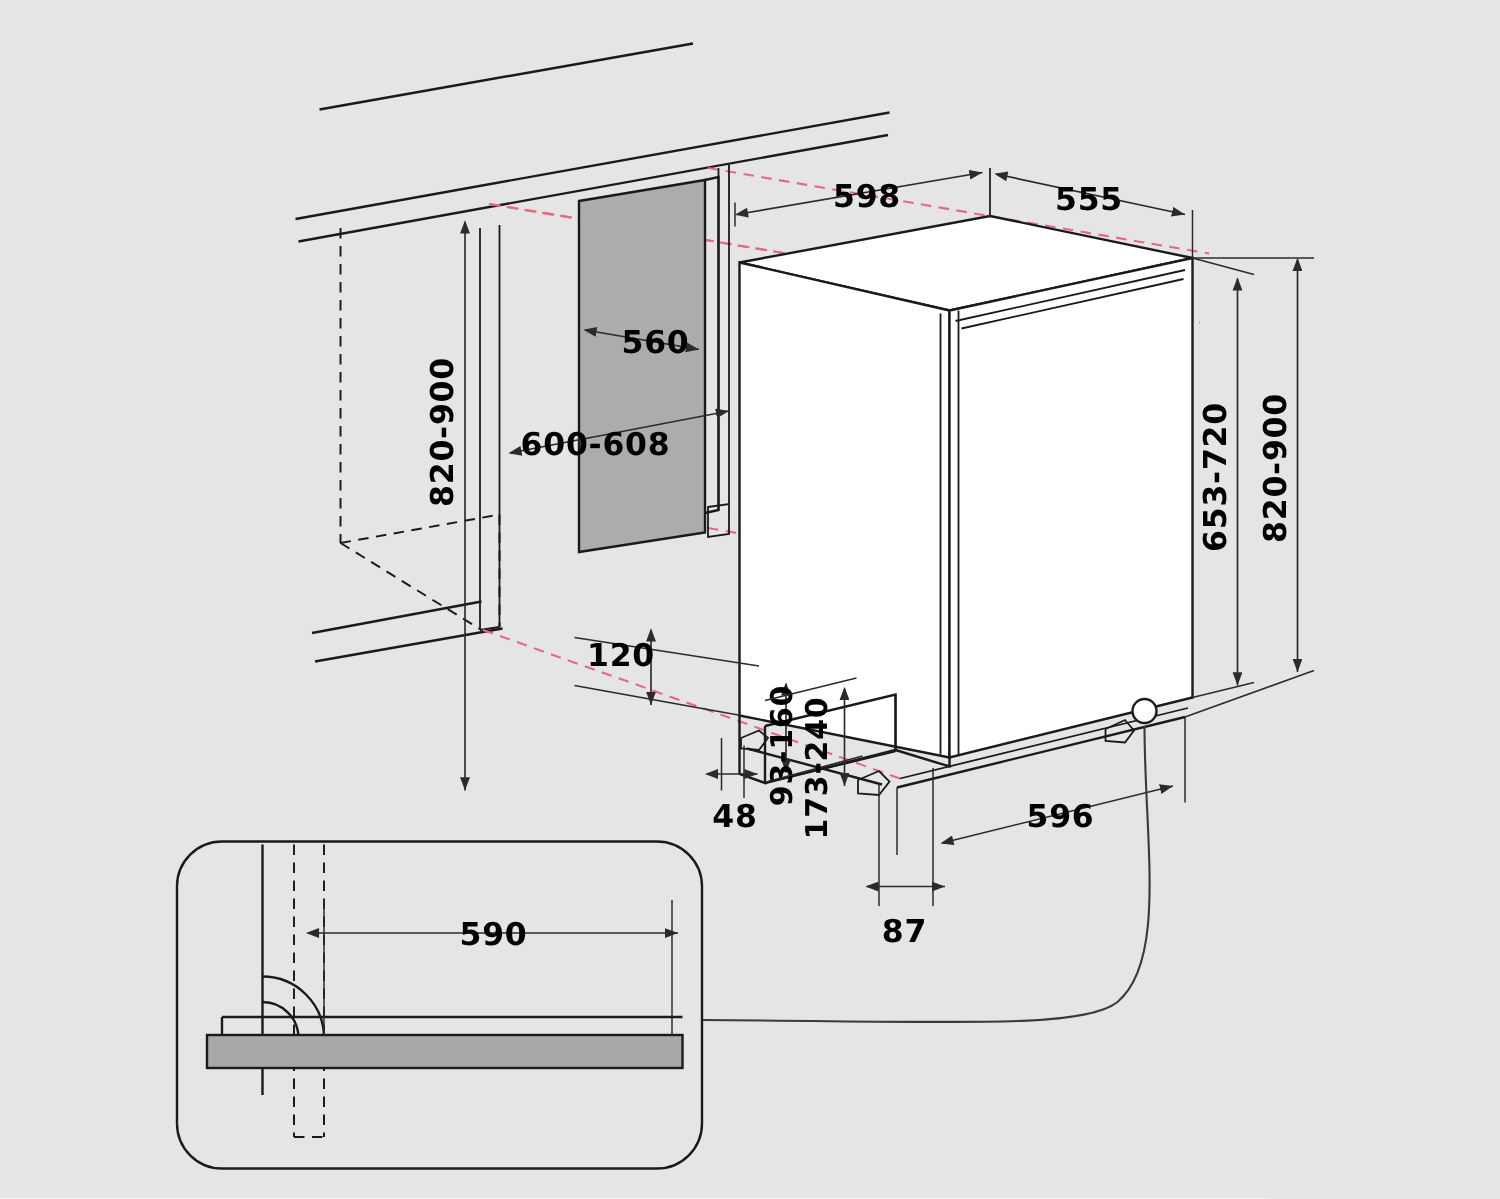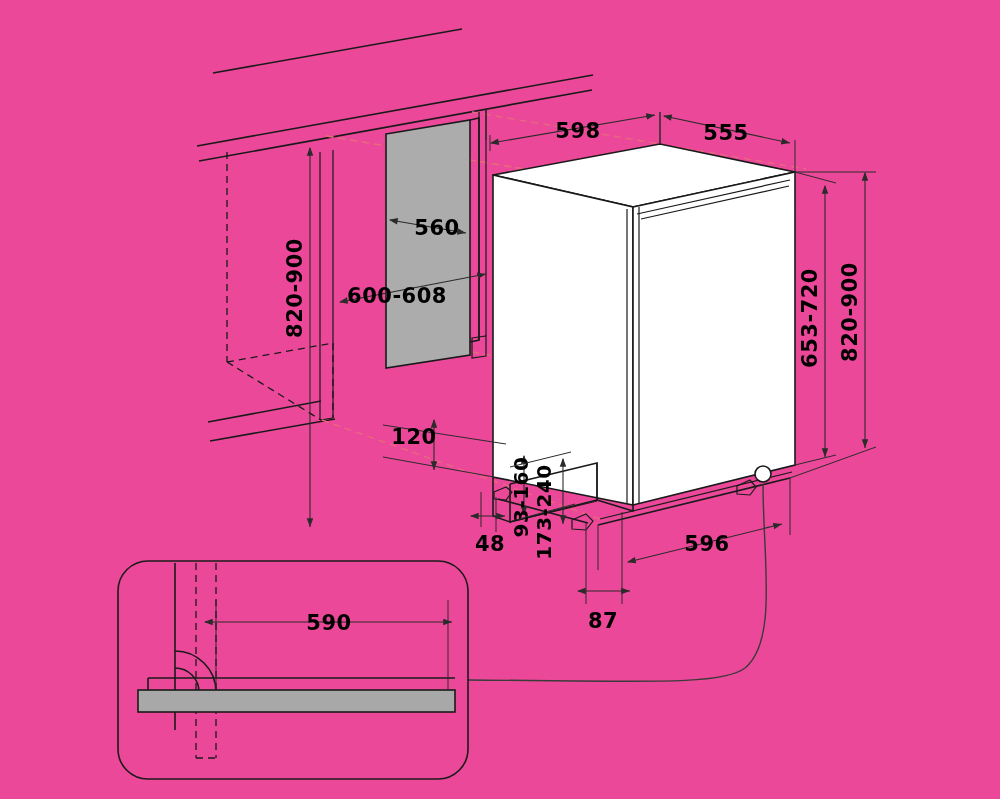--- a/index.html
+++ b/index.html
@@ -1,18 +1,18 @@
 <!DOCTYPE html>
 <html><head>
 <meta charset="utf-8">
 <style>
   html,body{margin:0;padding:0;background:#ffffff;}
   body{width:1000px;height:799px;overflow:hidden;
        font-family:"Liberation Sans",sans-serif;}
-  #stage{position:relative;width:1000px;height:799px;background:#ec4899;}
+  #stage{position:relative;width:1000px;height:799px;background:#e5e5e5;}
   svg{display:block;}
   .ln{stroke:#1a1a1a;fill:none;stroke-width:1.6;}
   .ln-thin{stroke:#1a1a1a;fill:none;stroke-width:1.2;}
   .ln-dim{stroke:#2b2b2b;fill:none;stroke-width:1.1;}
   .ln-ext{stroke:#2b2b2b;fill:none;stroke-width:1.0;}
   .ln-dash{stroke:#1a1a1a;fill:none;stroke-width:1.3;stroke-dasharray:7 5;}
   .ln-red{stroke:#e8697d;fill:none;stroke-width:1.4;stroke-dasharray:7 5;}
   .ln-lead{stroke:#3a3a3a;fill:none;stroke-width:1.4;}
   .panel{fill:#acacac;stroke:#1a1a1a;stroke-width:1.6;}
   .bar{fill:#a8a8a8;stroke:#1a1a1a;stroke-width:1.6;}

